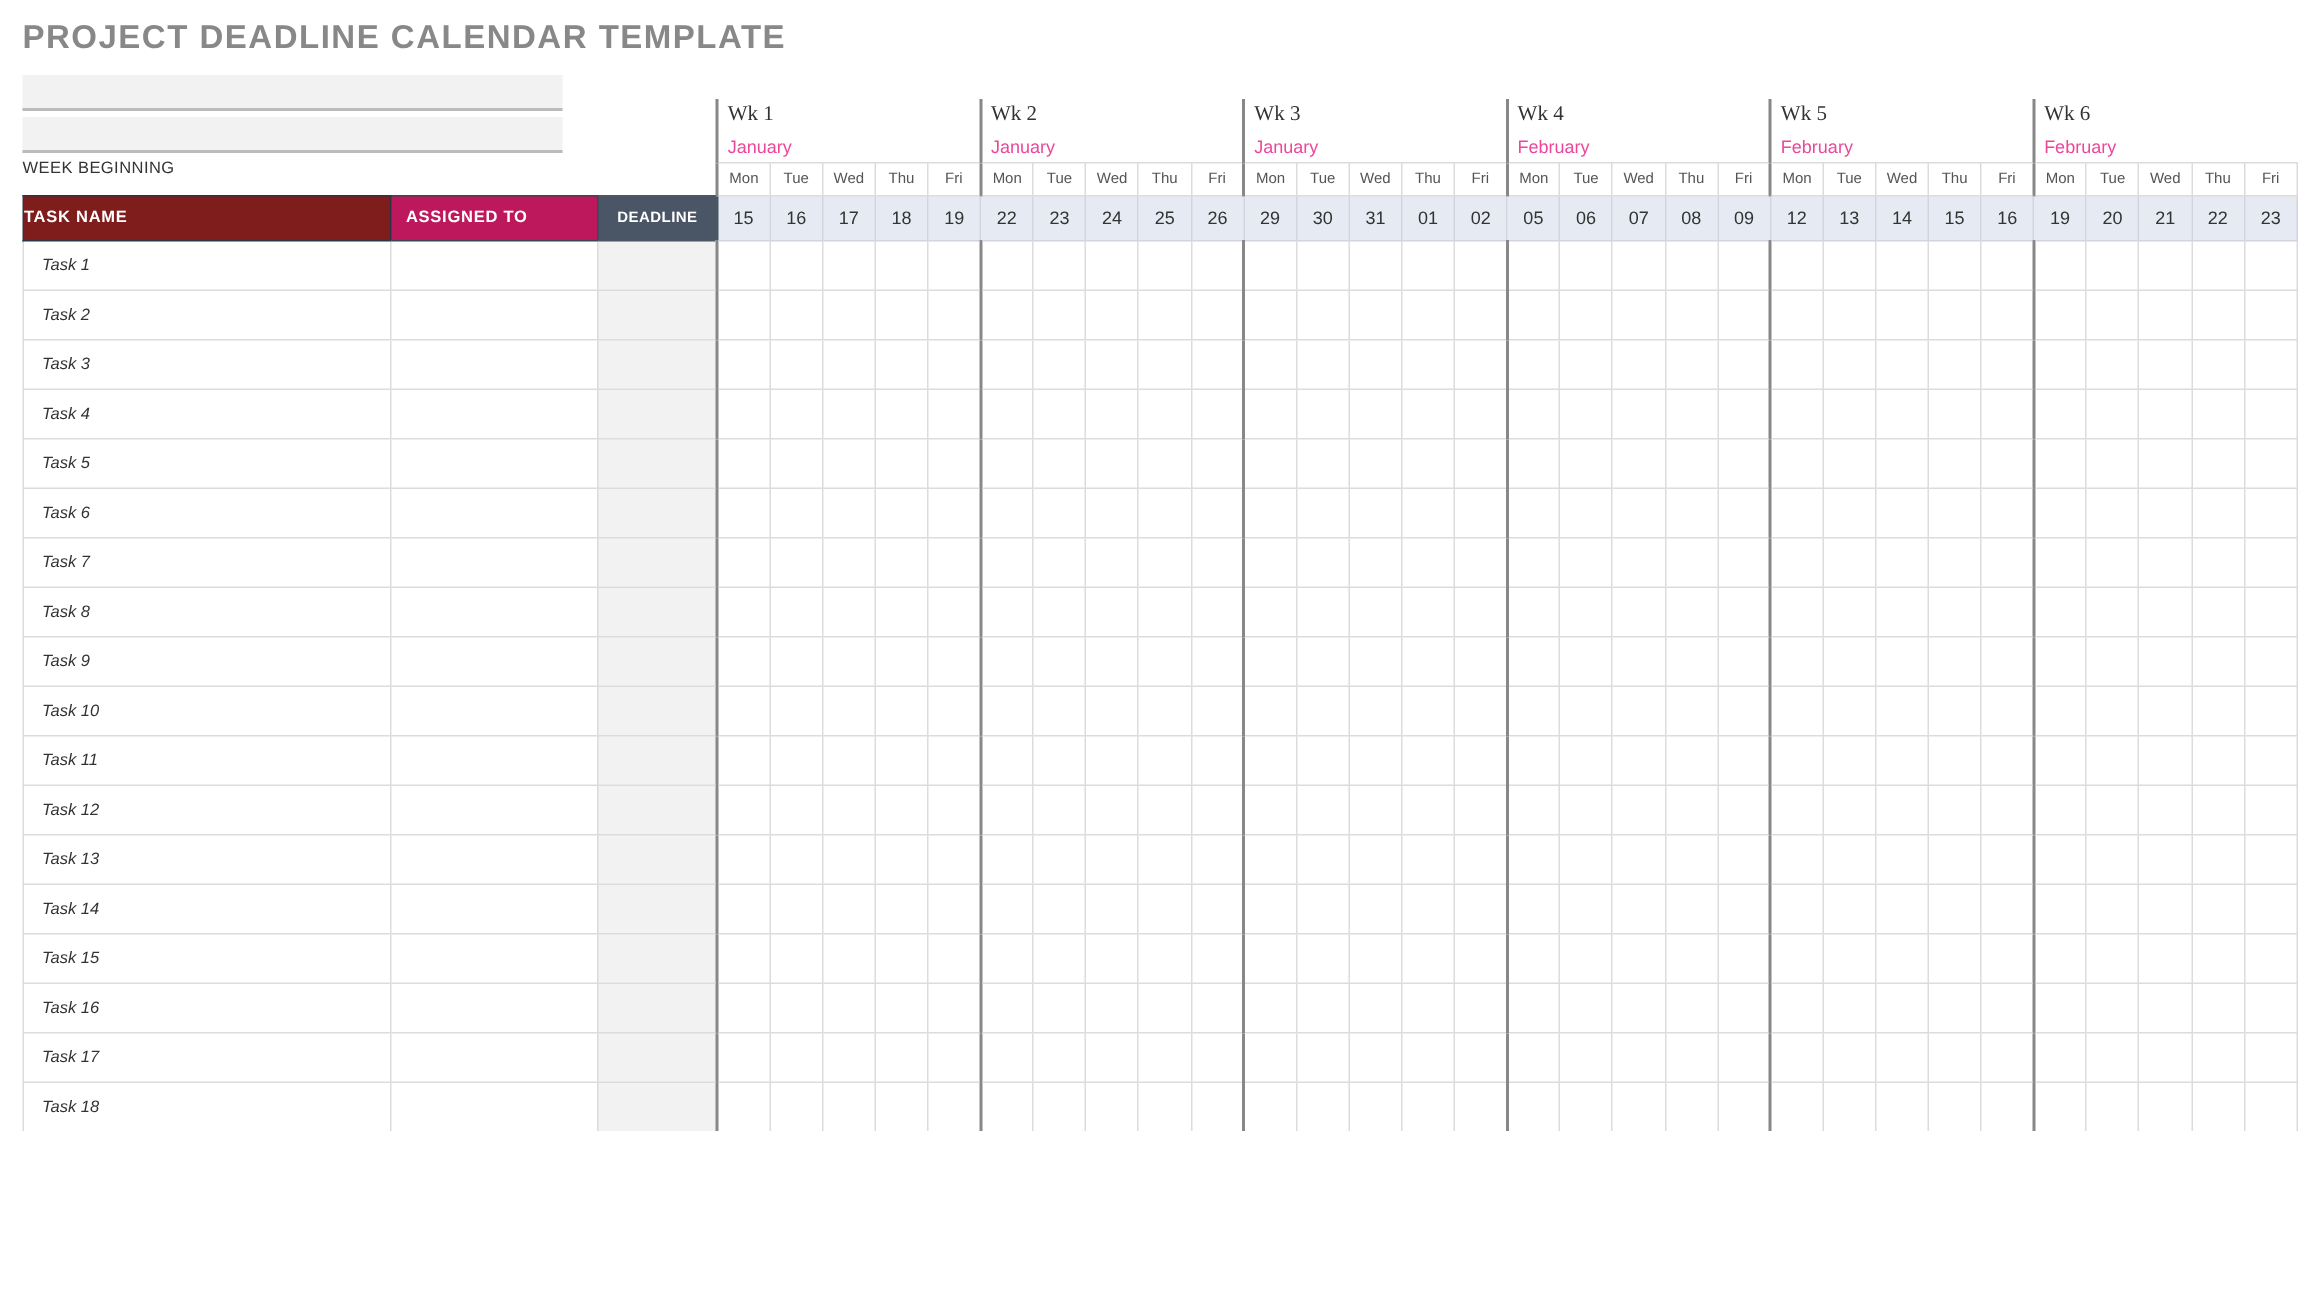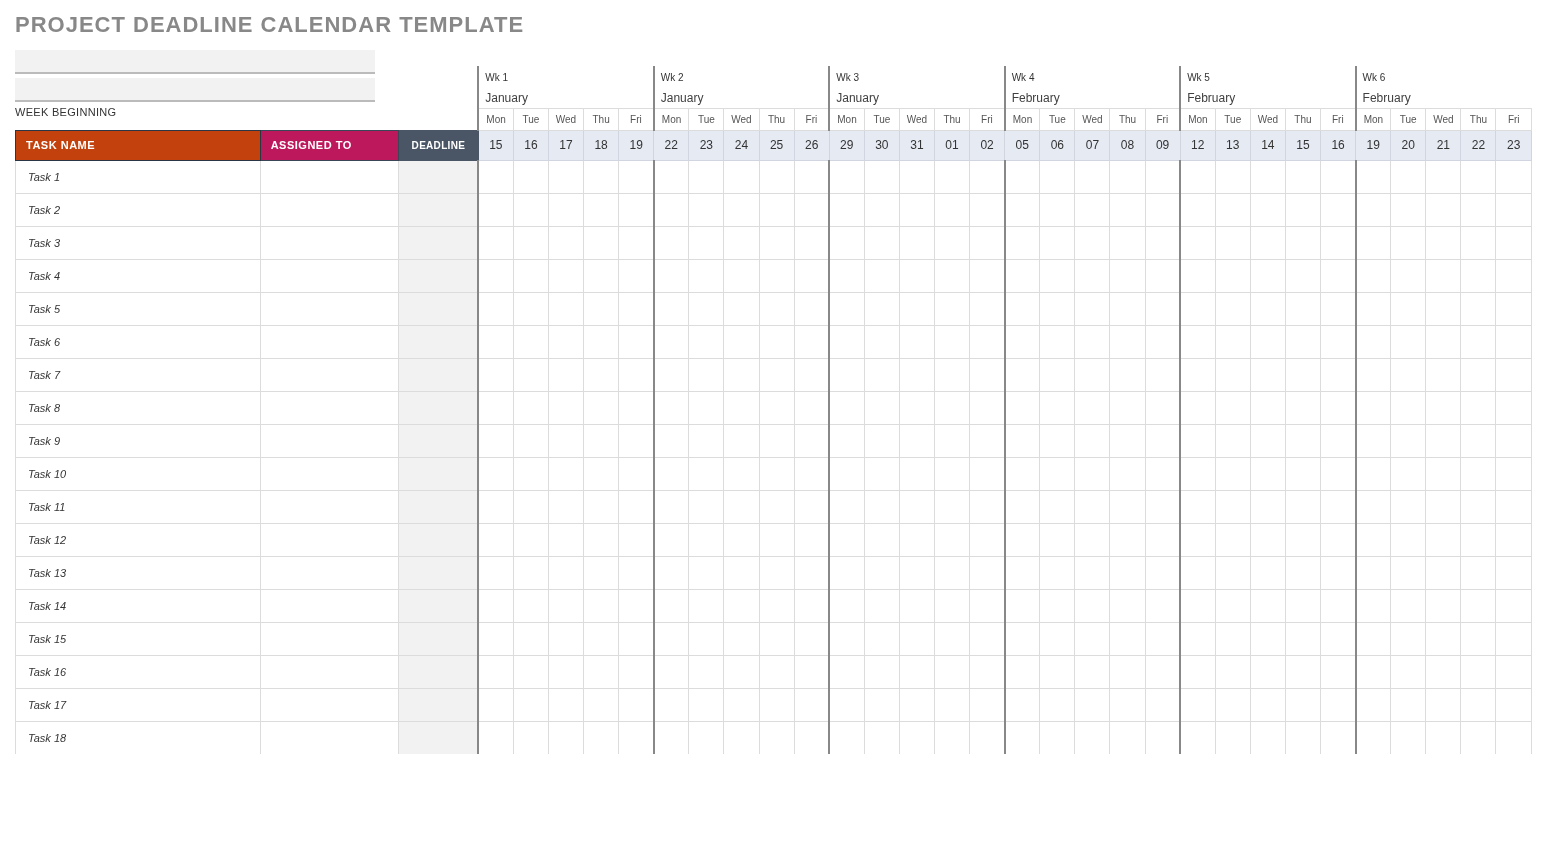--- a/index.html
+++ b/index.html
@@ -82,40 +82,40 @@
 
   
   .blank-cell {
     border: none;
     background: transparent !important;
     height: 28px;
   }
   .week-label-row td { height: 22px; }
   .week-label {
     text-align: left;
-    font-size: 10px;
+    font-size: 14px;
     font-weight: 500;
     padding-left: 6px;
     border-left: 2px solid #888;
     border-top: none;
     border-right: none;
     border-bottom: none;
     color: #333;
-    font-family: Liberation Sans, sans-serif;
+    font-family: Liberation Serif, serif;
   }
   .month-label-row td { height: 20px; }
   .month-label {
     text-align: left;
     font-size: 12px;
     padding-left: 6px;
     border-left: 2px solid #888;
     border-top: none;
     border-bottom: none;
     border-right: none;
-    color: #404040;
+    color: #ec4899;
     font-family: "Trebuchet MS", Arial, sans-serif;
   }
   .dow-row td, .dow-row th { height: 22px; }
   .dow {
     font-size: 10px;
     color: #555;
     background: #fff;
     border-top: 1px solid #dcdcdc;
     border-bottom: 1px solid #dcdcdc;
     text-align: center;
@@ -124,24 +124,23 @@
 
   .date-row td, .date-row th { height: 30px; }
   .date-cell {
     font-size: 12px;
     background: #e6eaf3;
     color: #333;
     border: 1px solid #d0d5e0;
   }
 
   .header-task {
-    background: #c2410c;
+    background: #7f1d1d;
     color: #fff;
     text-align: left;
-    padding-left: 10px;
     font-size: 11px;
     font-weight: bold;
     letter-spacing: 0.5px;
     border-color: #2a3645;
   }
   .header-assigned {
     background: #be185d;
     color: #fff;
     text-align: left;
     padding-left: 10px;

